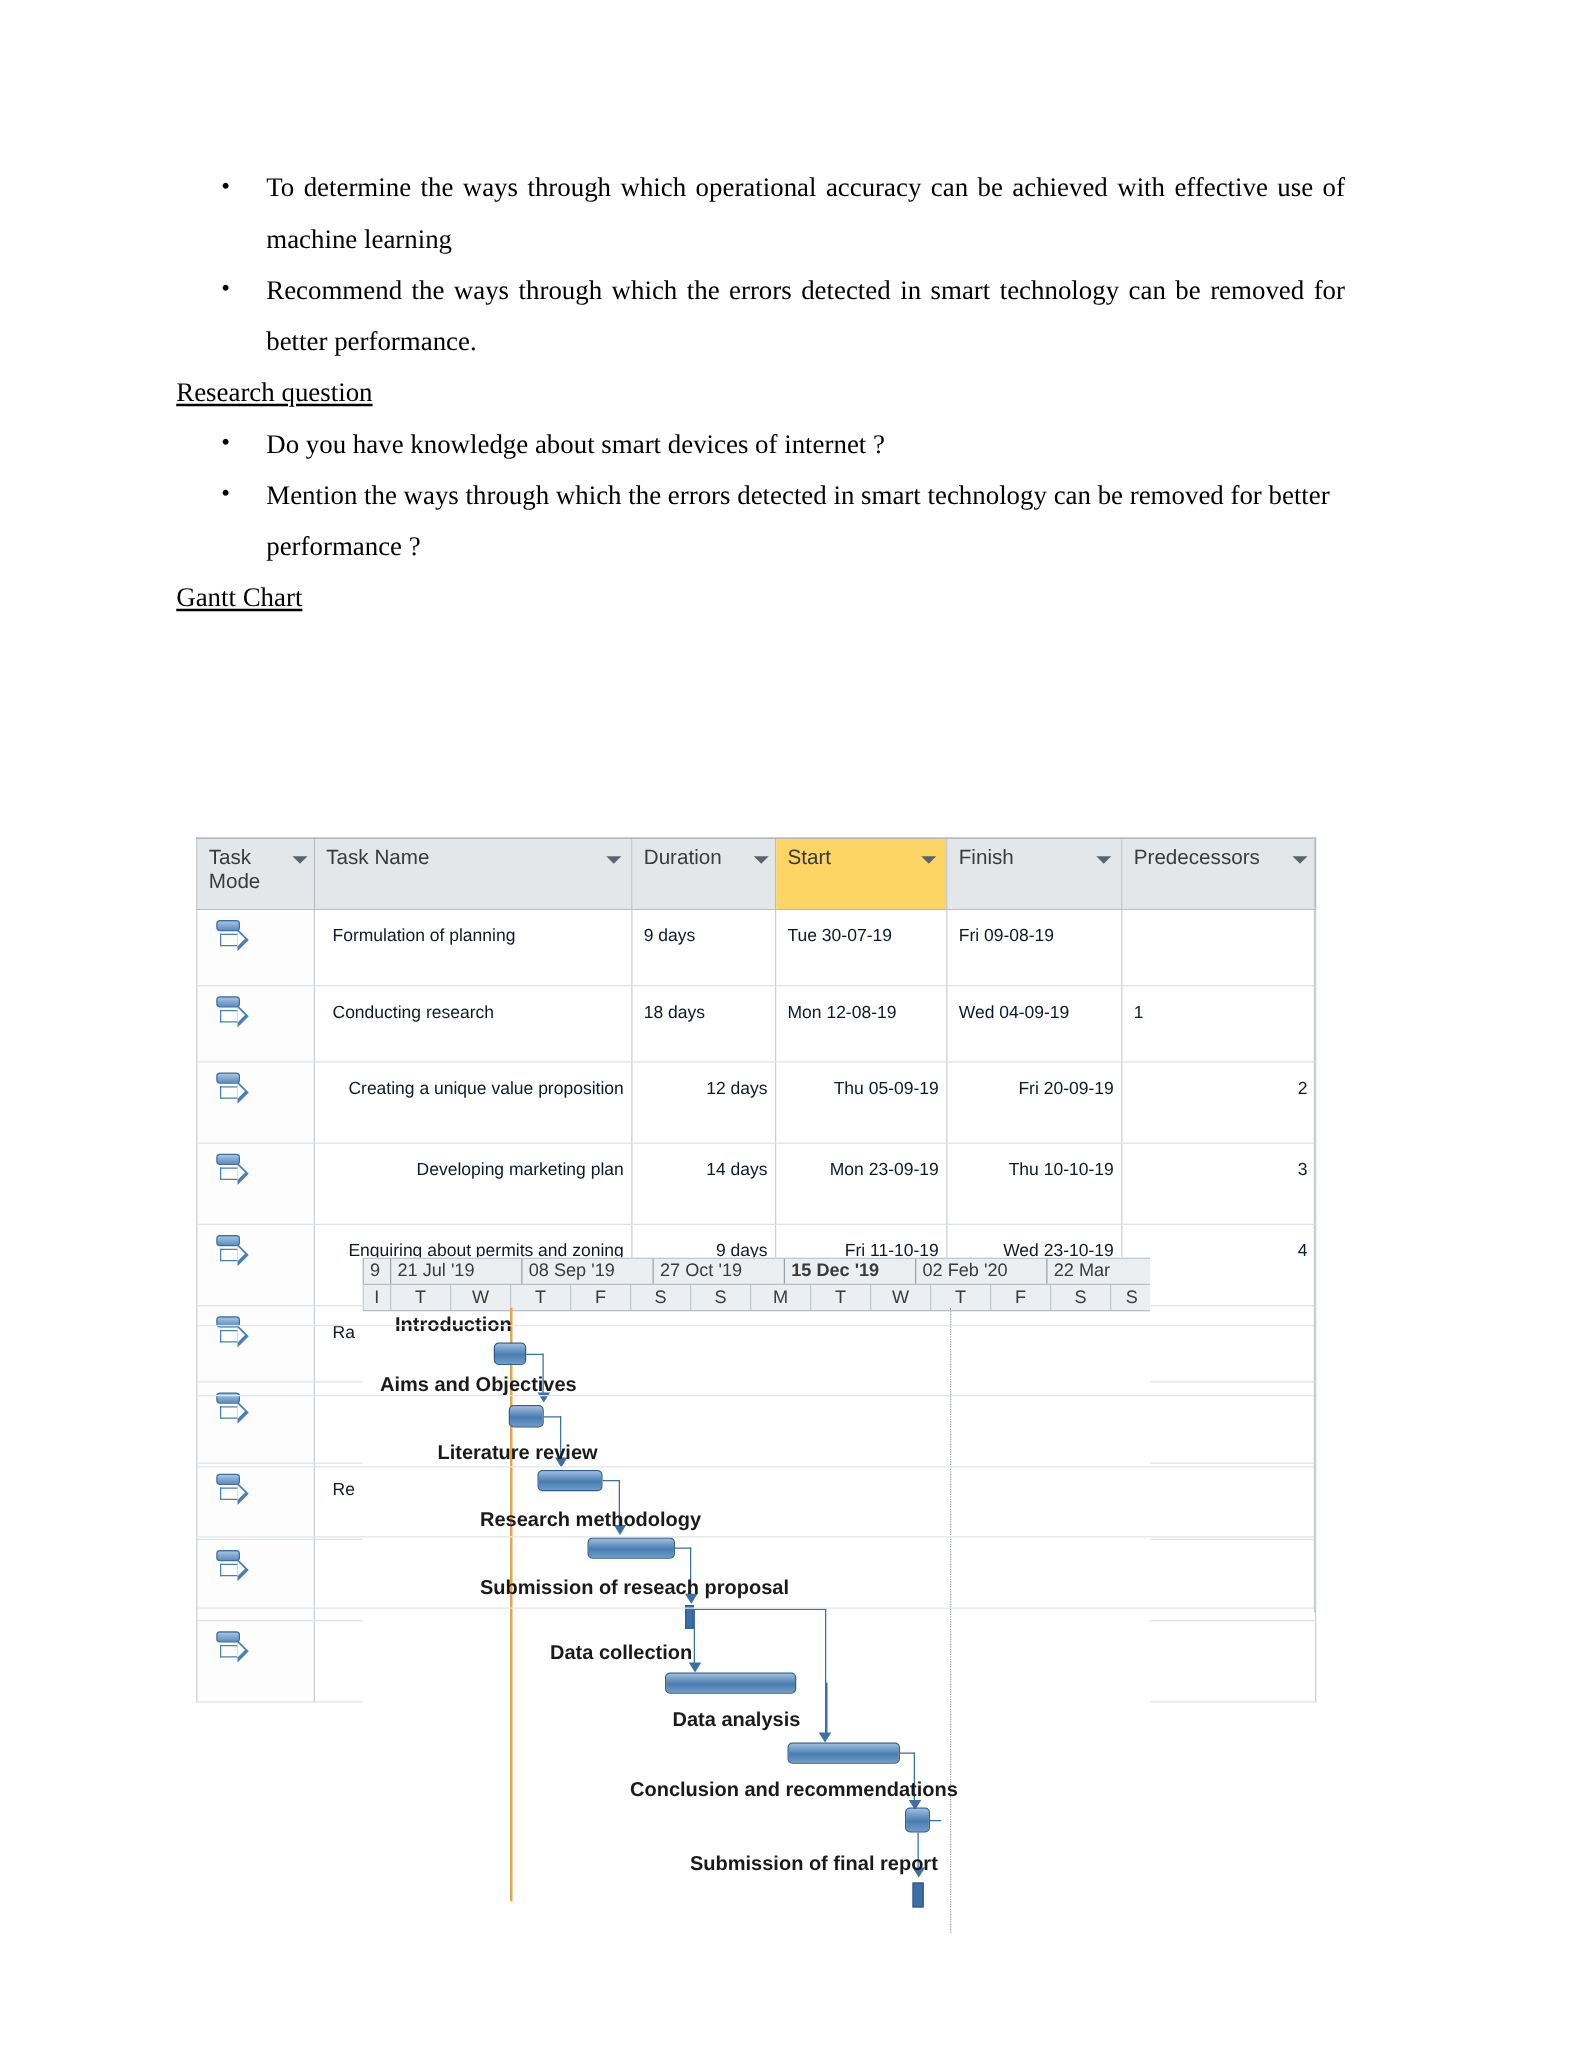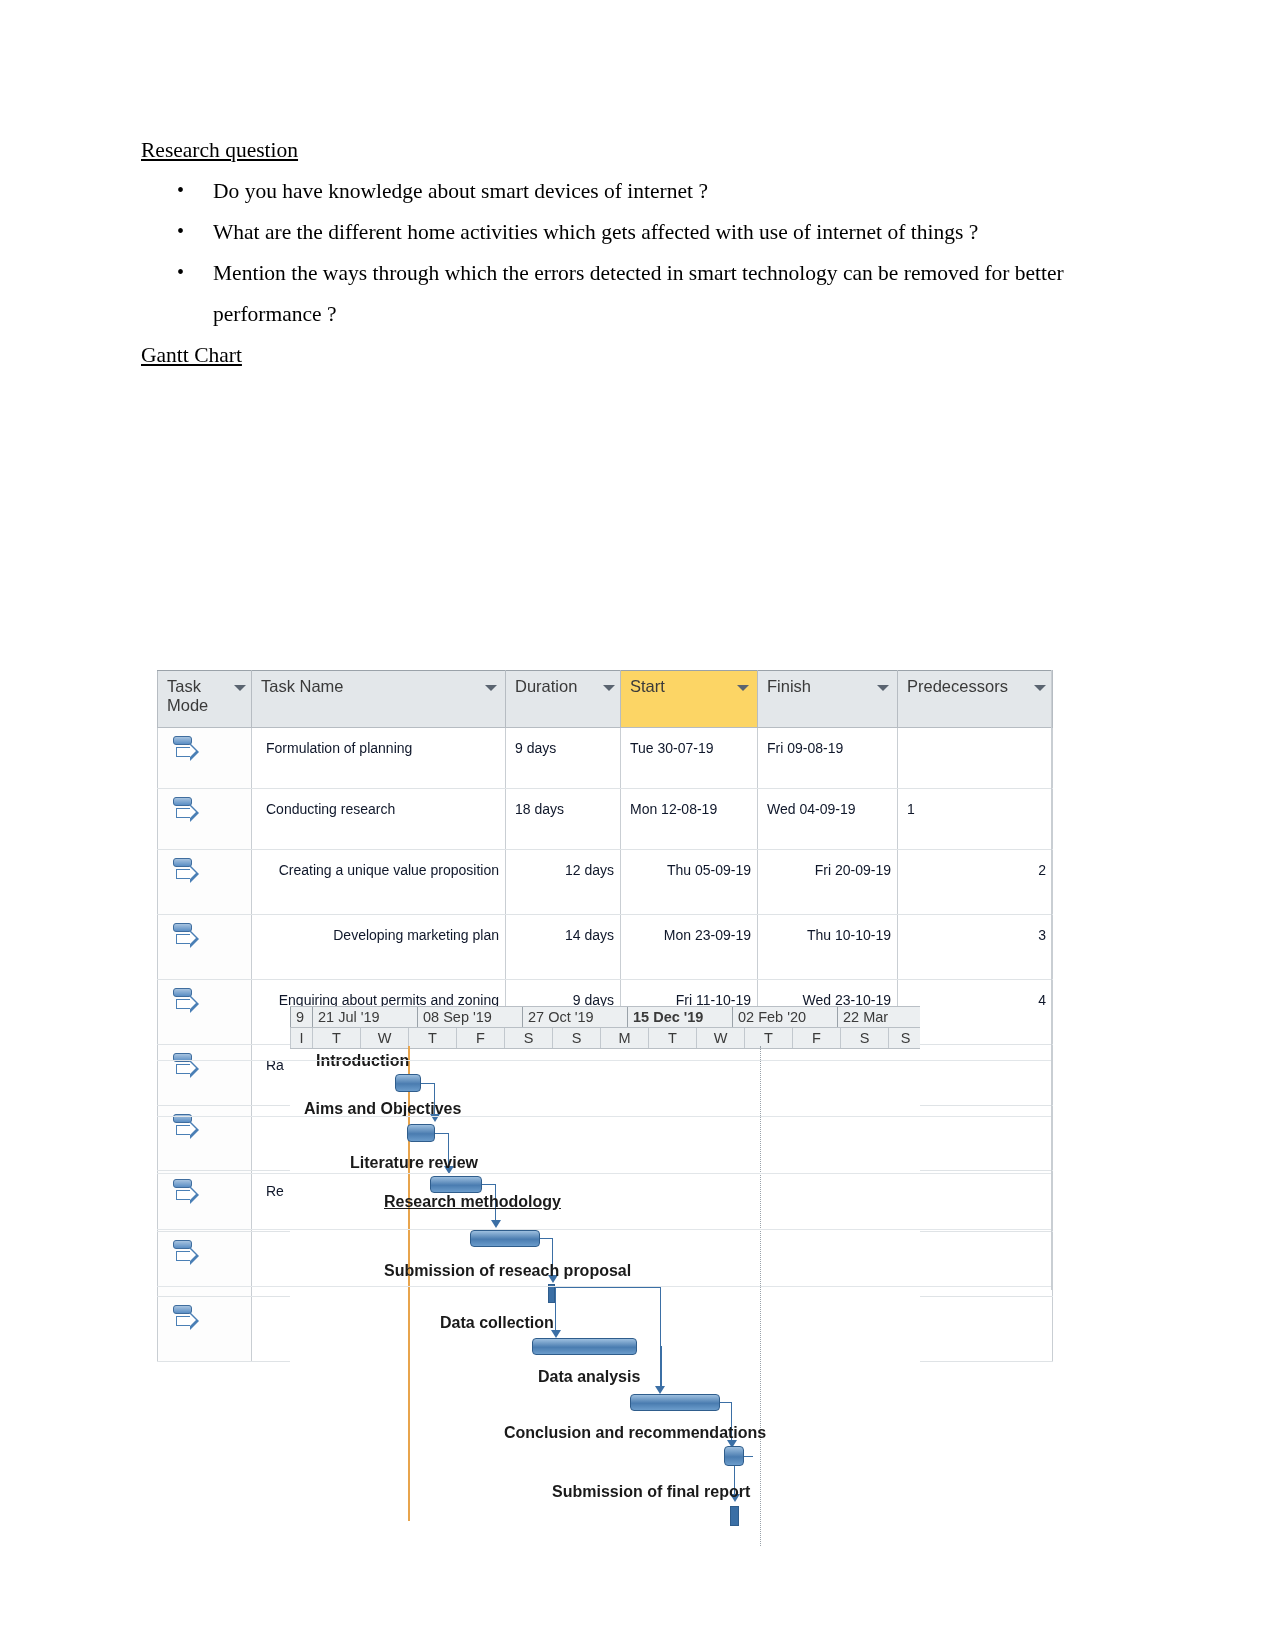--- a/index.html
+++ b/index.html
@@ -288,26 +288,29 @@
   }
   .edge-left { position: absolute; width: 0; border-left: 1px solid #c9ced3; }
 </style>
 </head>
 <body>
 
 <div class="page">
 
   <div class="doc-body">
 
+    <ul class="bullets">
+      <li>To determine the ways through which operational accuracy can be achieved with effective use of machine learning</li>
+      <li>Recommend the ways through which the errors detected in smart technology can be removed for better performance.</li>
+    </ul>
 
     <div class="section-head">Research question</div>
 
     <ul class="bullets">
       <li class="nojust">Do you have knowledge about smart devices of internet ?</li>
-      <li class="nojust">What are the different home activities which gets affected with use of internet of things ?</li>
       <li class="nojust">Mention the ways through which the errors detected in smart technology can be removed for better performance ?</li>
     </ul>
 
     <div class="section-head">Gantt Chart </div>
   </div>
 
   <div class="project-wrap">
     <table class="proj">
       <colgroup>
         <col class="c-mode">
@@ -549,21 +552,21 @@
       <div class="stub" style="left:145px;top:87px;width:14px;"></div>
       <div class="lnk" style="left:158px;top:87px;height:36px;border-left-width:1.5px;"></div>
       <div class="arrowhead" style="left:154px;top:120px;"></div>
 
       <div class="task-label" style="left:60px;top:108px;">Literature review</div>
       <div class="bar" style="left:140px;top:130px;width:52px;"></div>
       <div class="stub" style="left:192px;top:138px;width:14px;"></div>
       <div class="lnk" style="left:205px;top:138px;height:40px;border-left-width:1.5px;"></div>
       <div class="arrowhead" style="left:201px;top:174px;"></div>
 
-      <div class="task-label" style="left:94px;top:147px;text-decoration:underline;">Research methodology</div>
+      <div class="task-label" style="left:94px;top:162px;">Research methodology</div>
       <div class="bar" style="left:180px;top:184px;width:70px;"></div>
       <div class="stub" style="left:250px;top:192px;width:13px;"></div>
       <div class="lnk" style="left:262px;top:192px;height:42px;border-left-width:1.5px;"></div>
       <div class="arrowhead" style="left:258px;top:229px;"></div>
 
       <div class="task-label" style="left:94px;top:216px;">Submission of reseach proposal</div>
       <div class="msnarrow" style="left:258px;top:238px;"></div>
       <div class="stub" style="left:265px;top:241px;width:106px;"></div>
       <div class="lnk" style="left:265px;top:241px;height:46px;border-left-width:1.5px;"></div>
       <div class="lnk" style="left:370px;top:241px;height:75px;border-left-width:1.5px;"></div>

